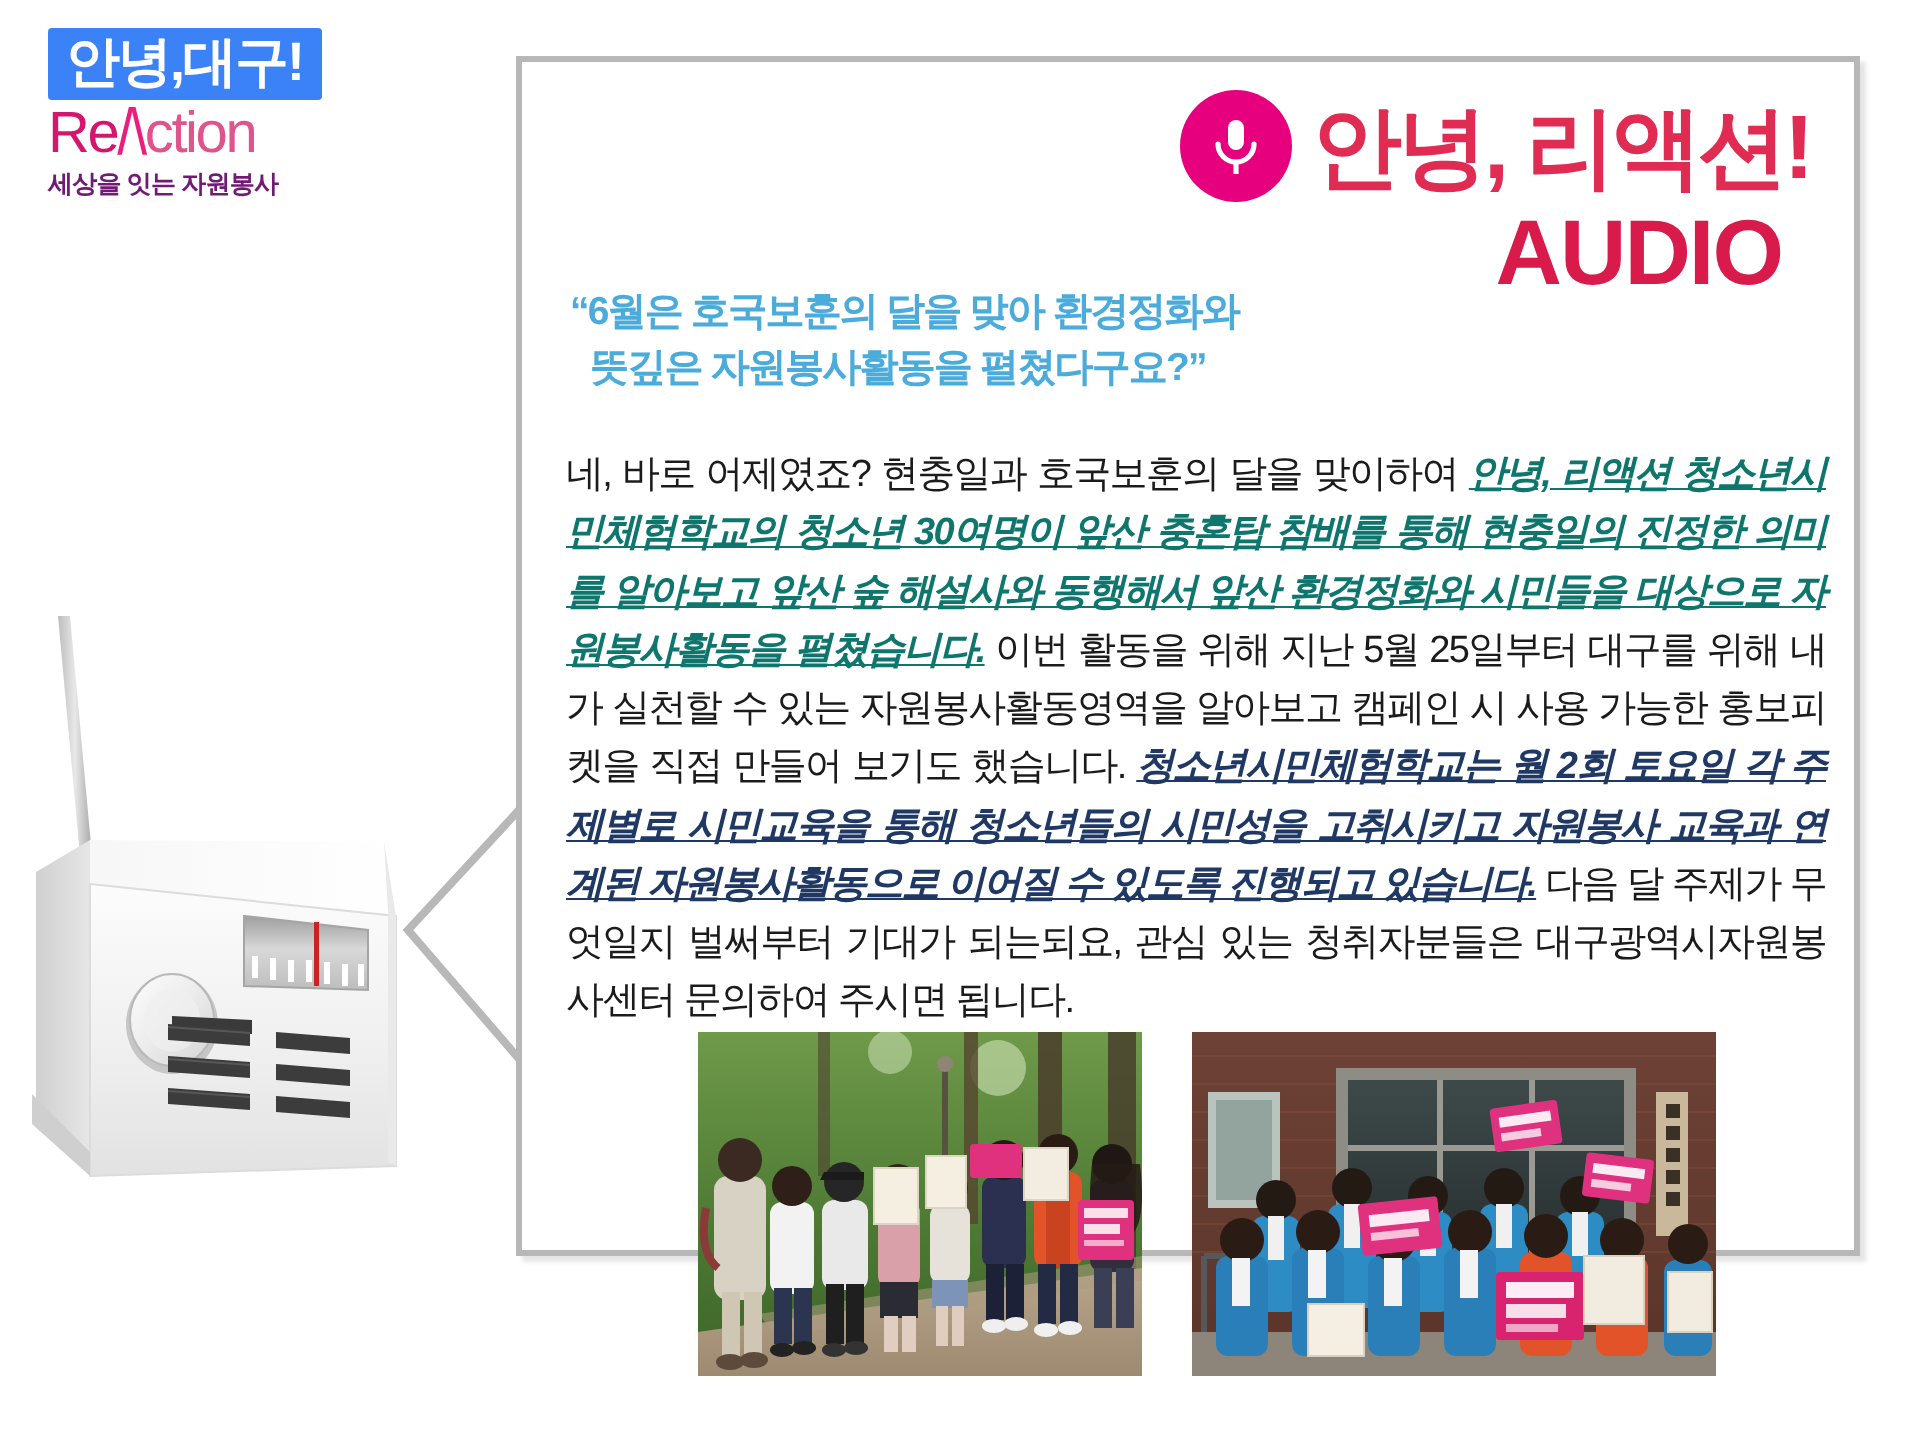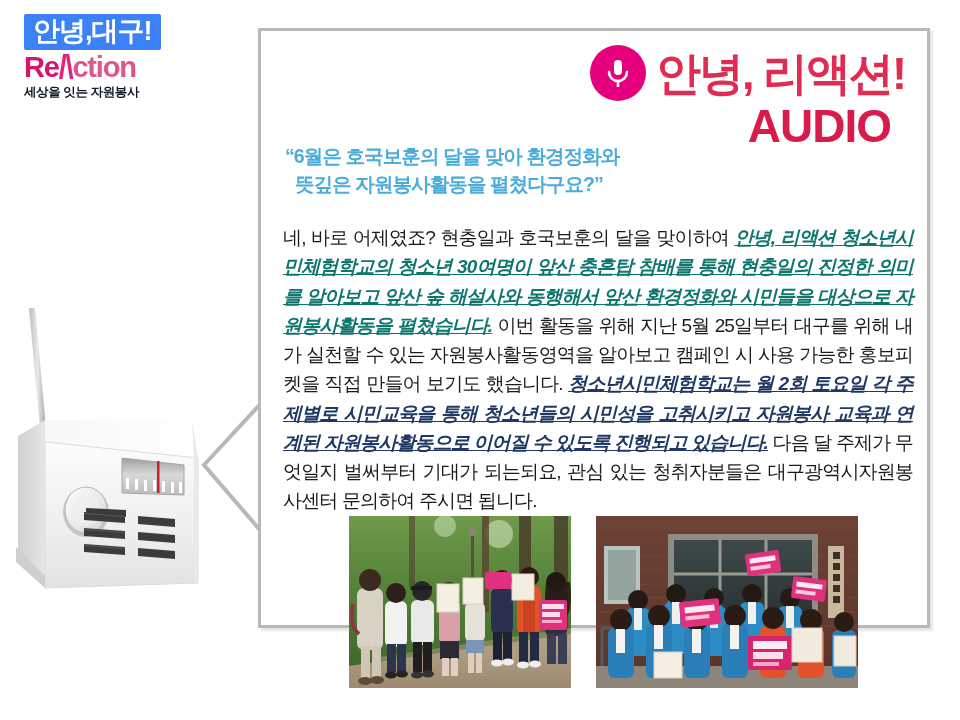--- a/index.html
+++ b/index.html
@@ -30,39 +30,39 @@
     font-size: 27px;
     font-weight: bold;
     letter-spacing: -1px;
     padding: 3px 9px 5px 9px;
     line-height: 1.05;
     border-radius: 2px;
   }
   .brand-wordmark {
     margin-top: 3px;
     font-size: 29px;
-    font-weight: bold;
+    font-weight: normal;
     letter-spacing: -1.2px;
     line-height: 1;
     color: #E5457F;
     white-space: nowrap;
   }
   .brand-wordmark .wm-re { color: #D6166E; }
   .brand-wordmark .wm-chevron {
     display: inline-block;
     color: #EC1E79;
     transform: scaleY(1.12);
   }
   .brand-wordmark .wm-action { color: #E0548C; }
   .brand-tagline {
     margin-top: 2px;
     font-size: 12.5px;
     font-weight: bold;
     letter-spacing: -0.4px;
-    color: #0f172a;
+    color: #701a75;
     white-space: nowrap;
   }
 
   
   .radio-illustration {
     position: absolute;
     left: 16px;
     top: 300px;
     width: 250px;
     height: 330px;

